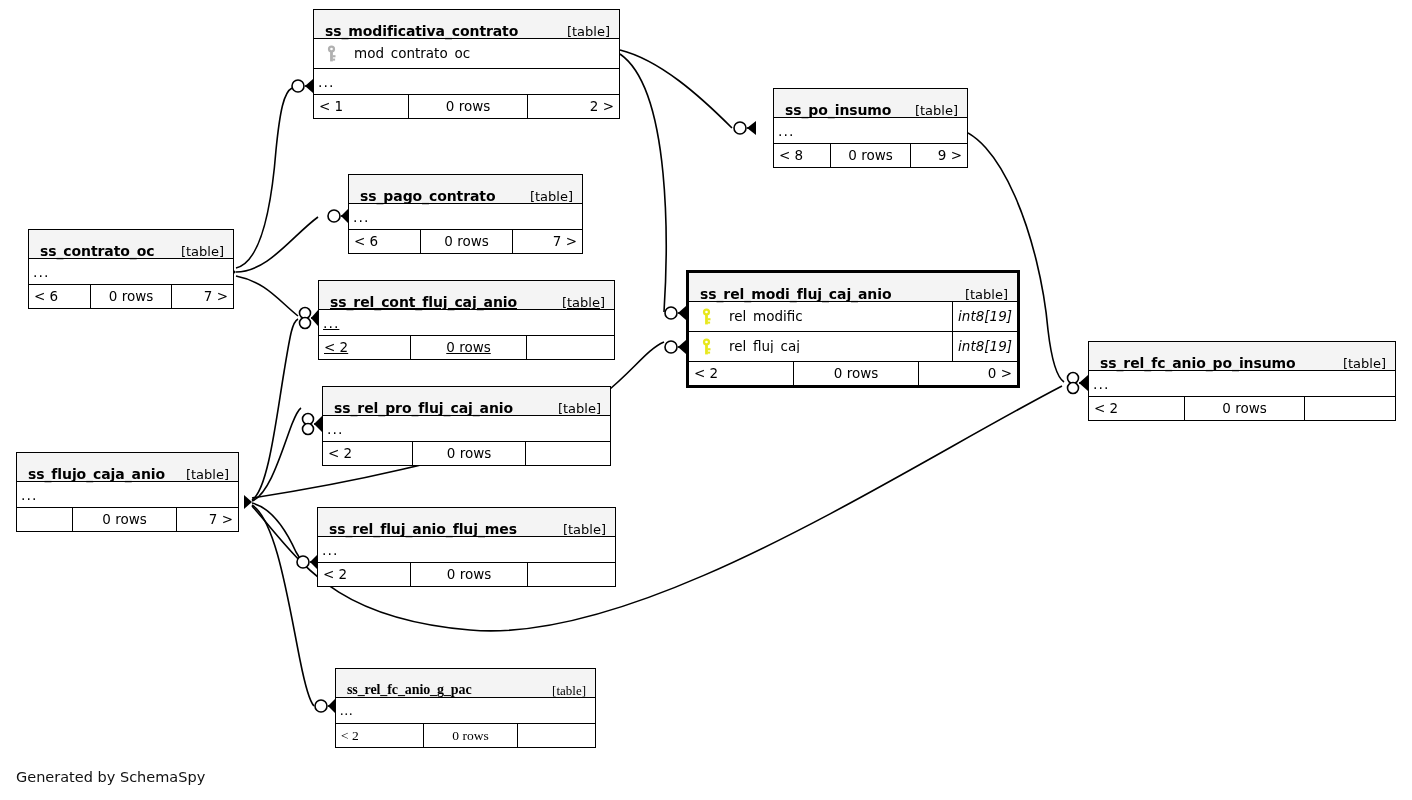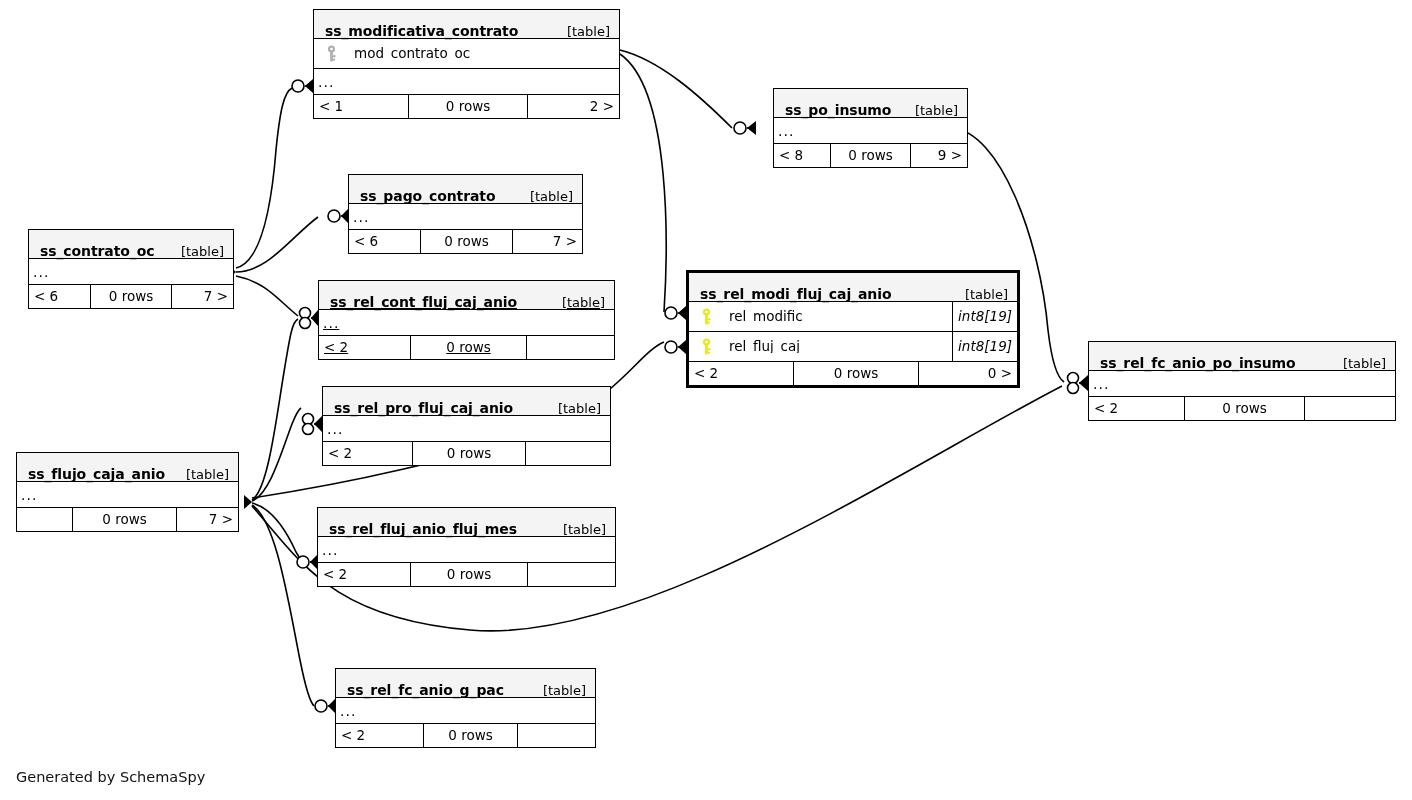--- a/index.html
+++ b/index.html
@@ -357,21 +357,21 @@
         <span class="tn-name">ss_rel_fluj_anio_fluj_mes</span>
         <span class="tn-tag">[table]</span>
       </div>
       <div class="tn-ellipsis">...</div>
       <div class="tn-footer">
         <span class="tf-cell tf-left" style="width:93px">&lt; 2</span>
         <span class="tf-cell tf-mid" style="width:117px">0 rows</span>
         <span class="tf-cell tf-right" style="flex:1 1 auto"></span>
       </div>
     </div>
-    <div class="table-node" style="left: 335px; top: 668px; width: 261px;">
+    <div class="table-node" style="left: 335px; top: 668px; width: 261px; font-family: Liberation Serif, serif;">
       <div class="tn-title">
         <span class="tn-name">ss_rel_fc_anio_g_pac</span>
         <span class="tn-tag">[table]</span>
       </div>
       <div class="tn-ellipsis">...</div>
       <div class="tn-footer">
         <span class="tf-cell tf-left" style="width:88px">&lt; 2</span>
         <span class="tf-cell tf-mid" style="width:94px">0 rows</span>
         <span class="tf-cell tf-right" style="flex:1 1 auto"></span>
       </div>

